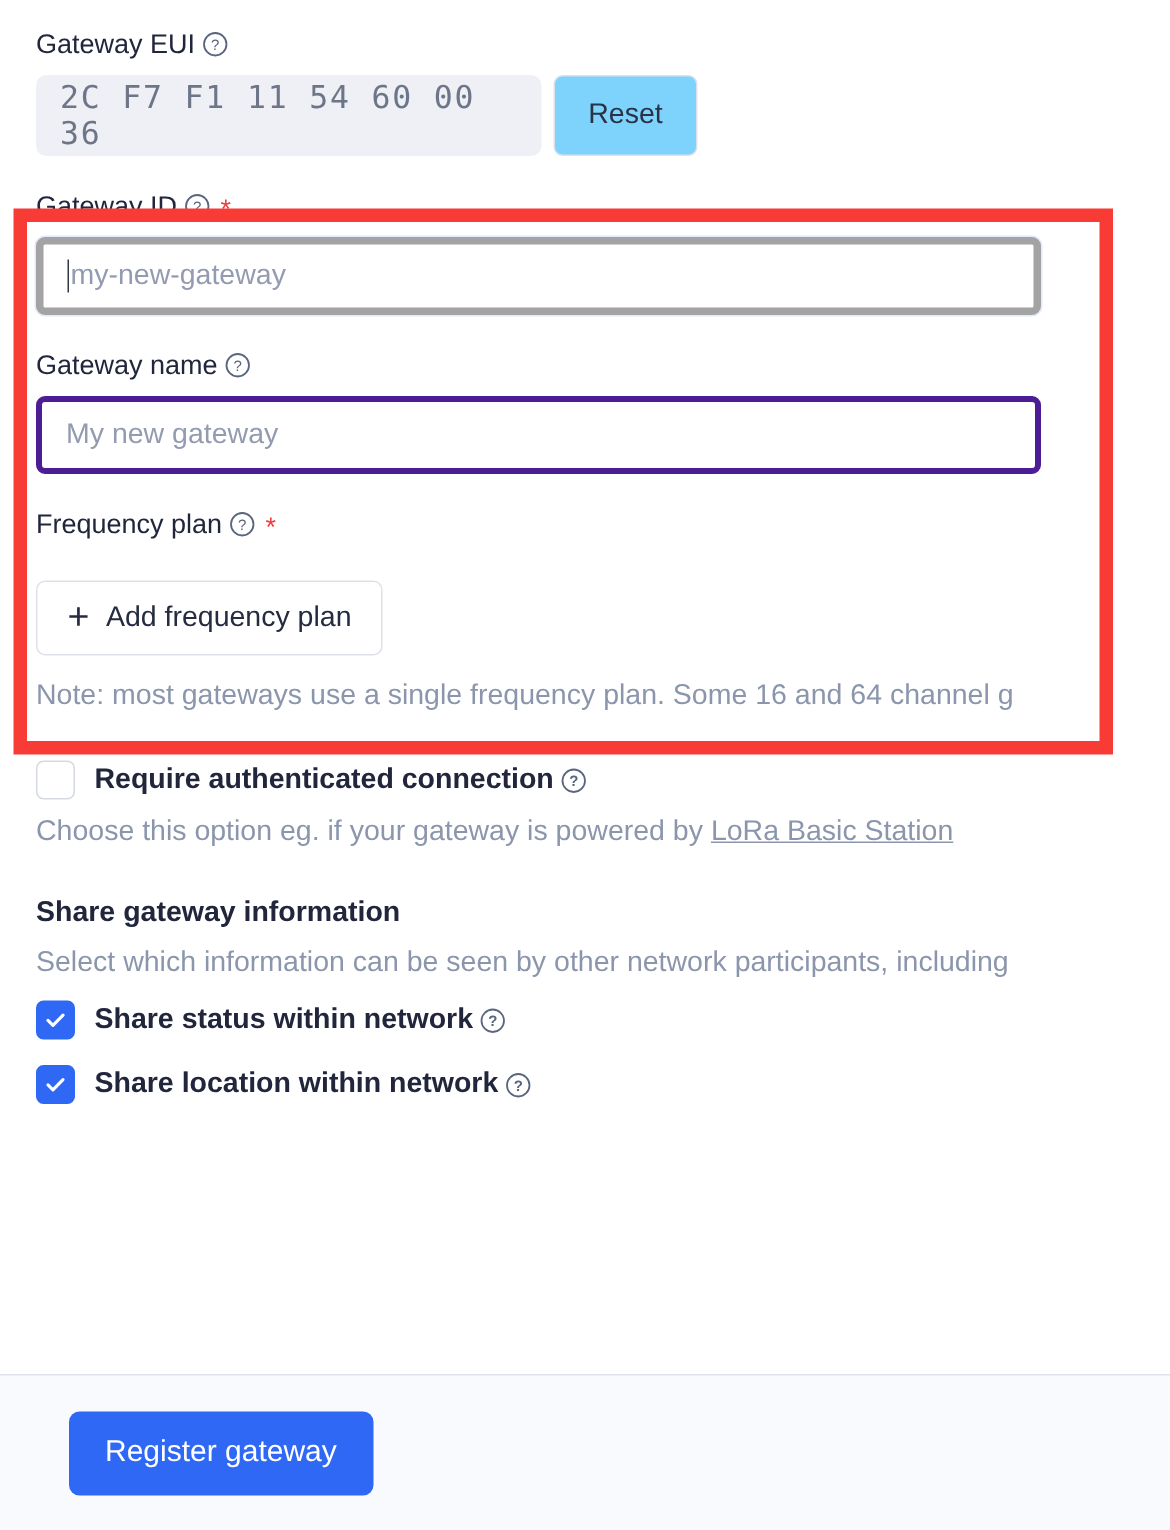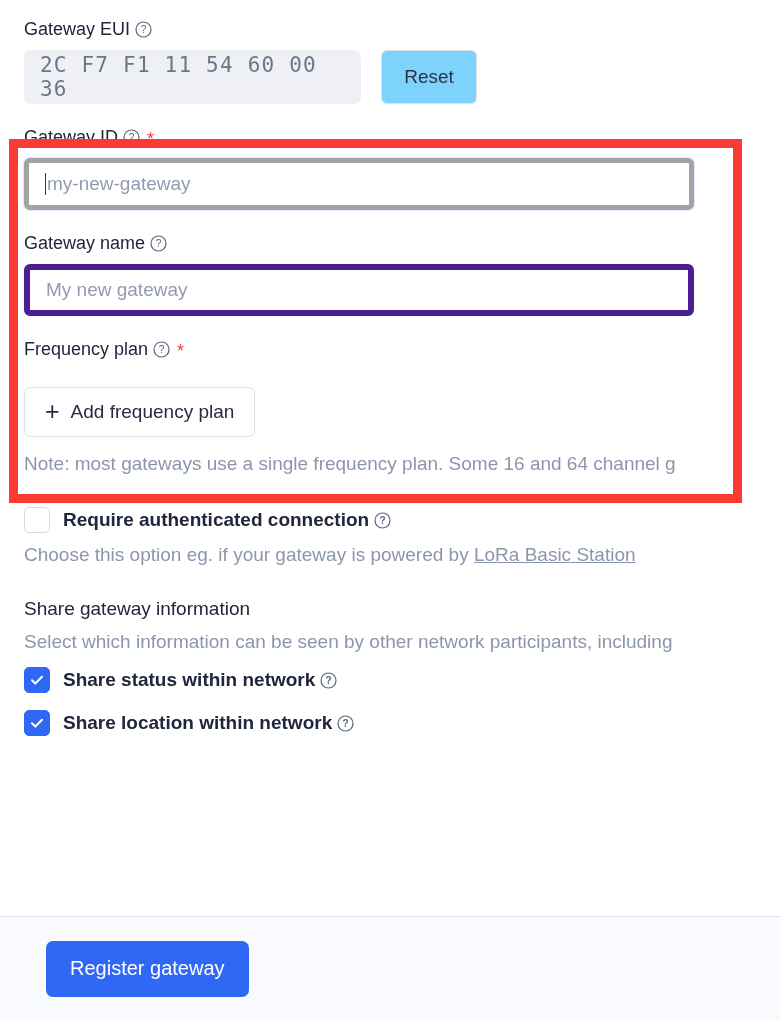--- a/index.html
+++ b/index.html
@@ -47,21 +47,21 @@
     font-size: 18px;
     margin-left: 7px;
     line-height: 1;
     position: relative;
     top: 2px;
   }
 
   .txt-input {
     width: 670px;
     height: 52px;
-    border: 6px solid #4c1d95;
+    border: 4px solid #4c1d95;
     border-radius: 6px;
     background: #ffffff;
     font-size: 19px;
     color: #8a93a8;
     padding: 0 16px;
     display: flex;
     align-items: center;
     font-family: "Liberation Sans", sans-serif;
   }
   .txt-input.focused {
@@ -71,21 +71,21 @@
   .caret {
     display: inline-block;
     width: 1px;
     height: 22px;
     background: #32384a;
     margin-right: 1px;
   }
   .placeholder { color: #939bb0; }
 
   
-  .eui-row { display: flex; align-items: center; gap: 20px; }
+  .eui-row { display: flex; align-items: center; gap: 8px; }
   .eui-box {
     width: 337px; height: 54px;
     background: #eef0f5;
     border-radius: 7px;
     display: flex; align-items: center;
     padding: 0 16px;
     font-family: "DejaVu Sans Mono", monospace;
     font-size: 21px;
     letter-spacing: 1.2px;
     color: #6d7689;
@@ -208,21 +208,21 @@
     width: 790px;
   }
   .link {
     color: #8b96ad;
     text-decoration: underline;
     cursor: pointer;
   }
 
   .section-title {
     font-size: 19px;
-    font-weight: normal;
+    font-weight: bold;
     color: #21263c;
   }
 
   
   .footer {
     position: absolute;
     left: 0; bottom: 0;
     width: 780px; height: 104px;
     background: #f9fafd;
     border-top: 1px solid #dfe3ea;

